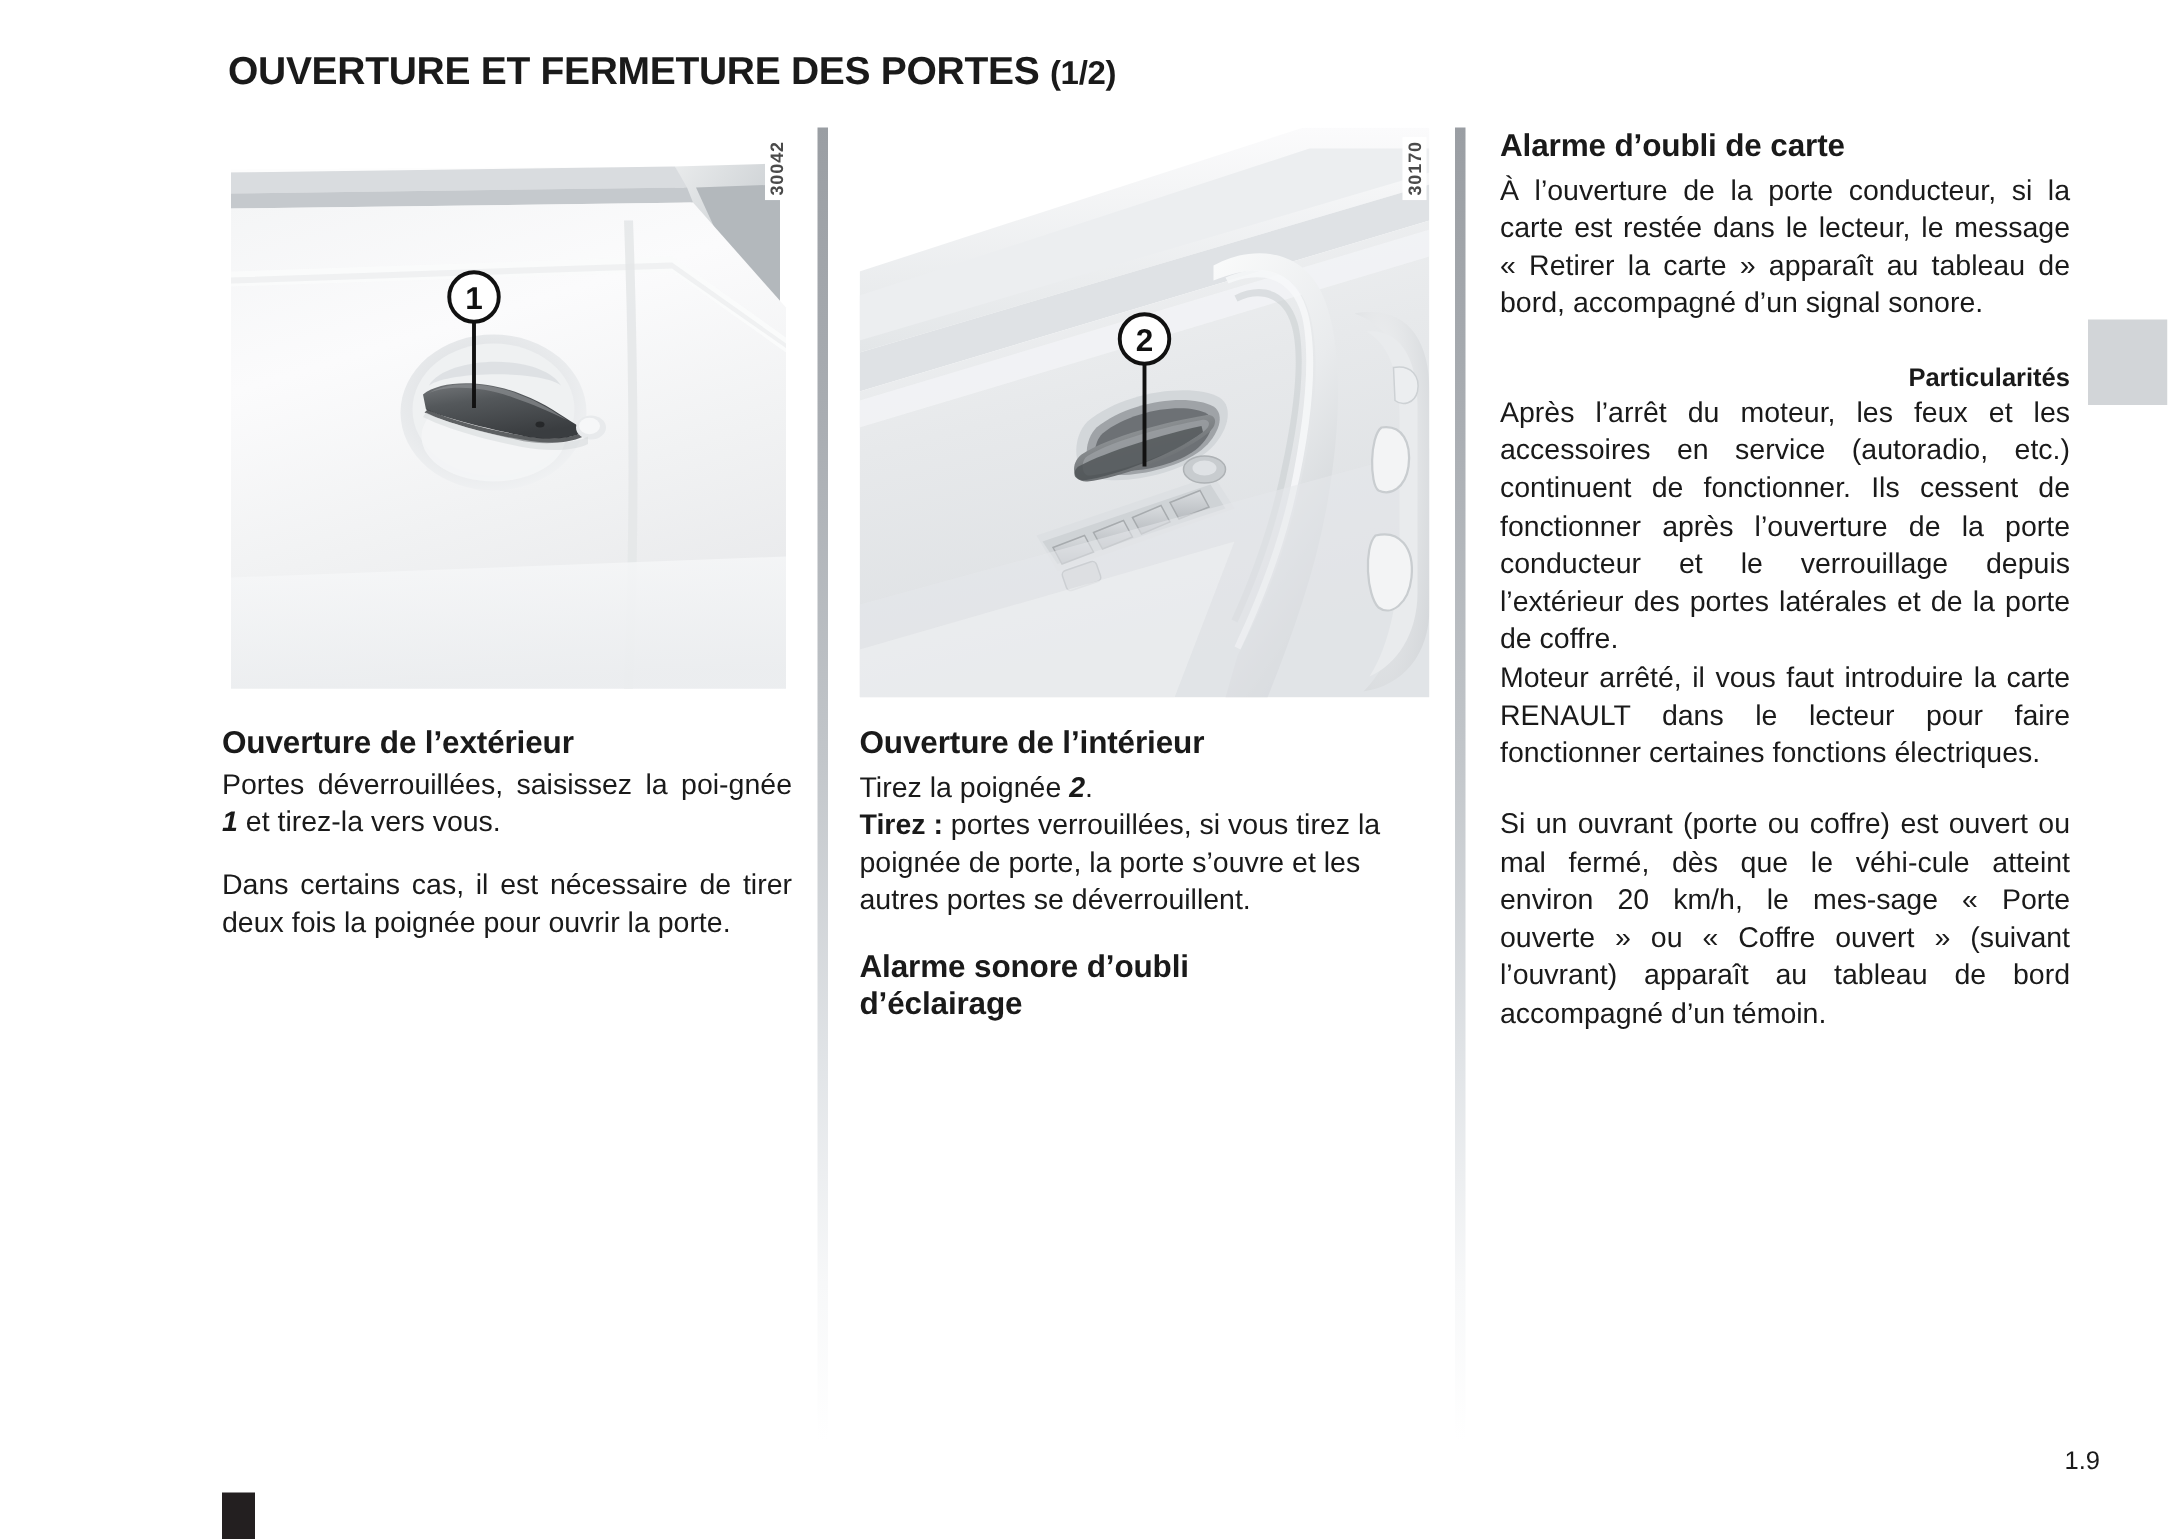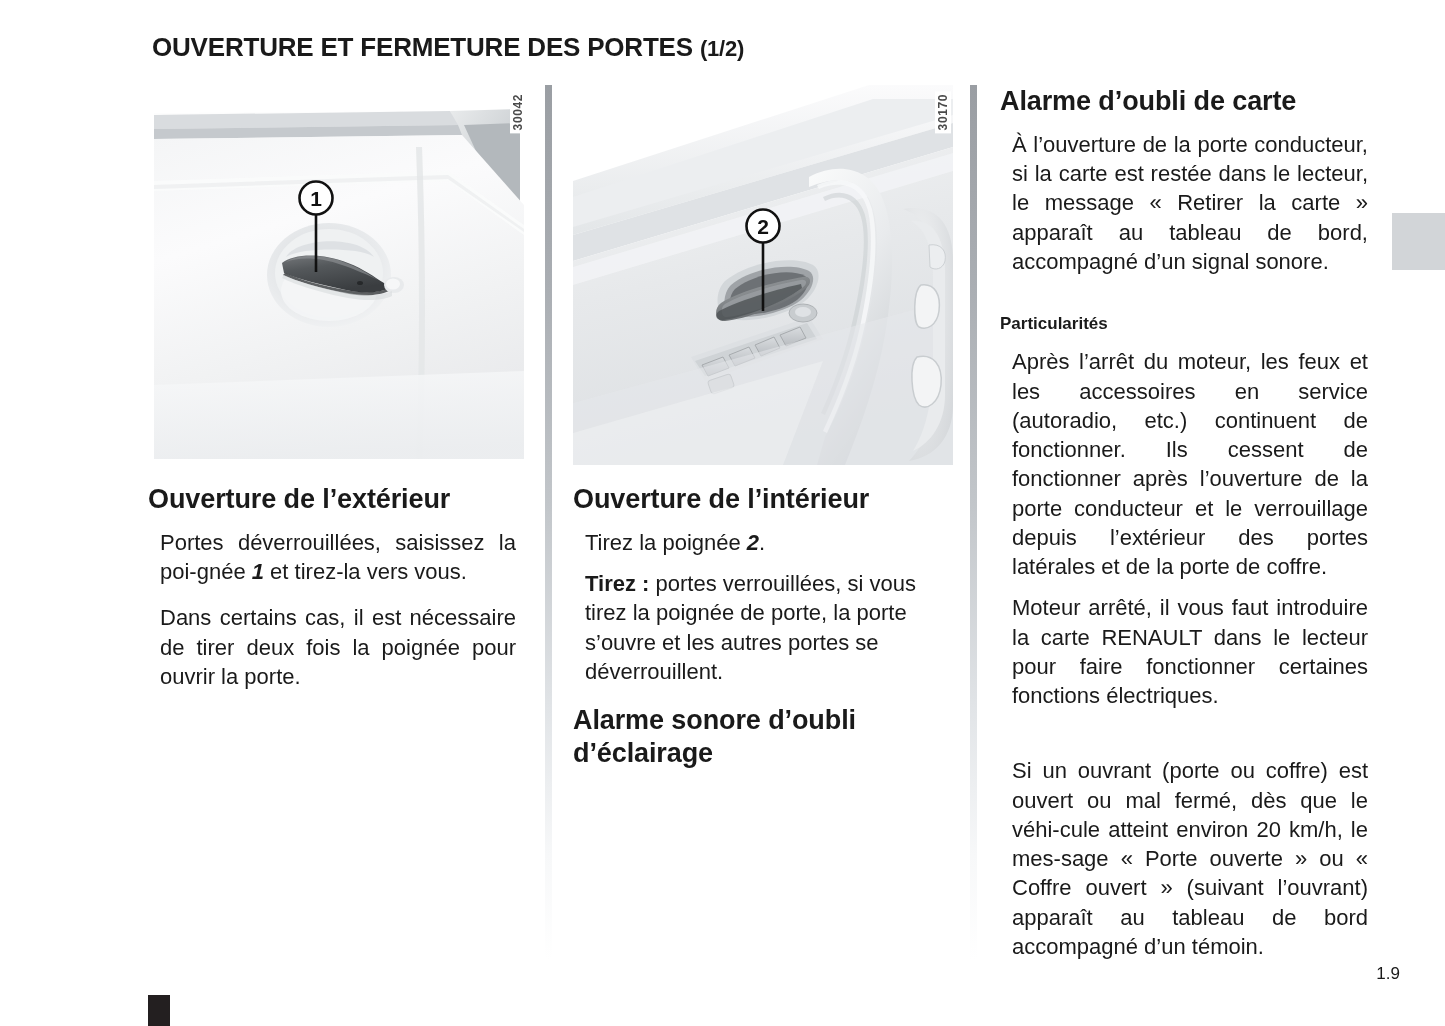--- a/index.html
+++ b/index.html
@@ -77,36 +77,37 @@
     transform: rotate(180deg);
     z-index: 9;
     background: #ffffff;
     padding: 3px 1px;
   }
   .fig-svg { position: absolute; left: 0; top: 0; }
 
   
   .txt-block { margin-top: 18px; }
   h2.section-head {
-    font-size: 27px;
+    font-size: 21px;
     font-weight: bold;
     margin: 0 0 4px 0;
     line-height: 1.22;
     letter-spacing: -0.1px;
   }
   h3.sub-head {
     font-size: 17px;
     font-weight: bold;
     margin: 0;
     line-height: 1.3;
+    text-align: right;
   }
   p.body {
-    font-size: 22px;
+    font-size: 19px;
     line-height: 1.33;
-    margin: 12px;
+    margin: 0;
     text-align: justify;
     text-justify: inter-word;
   }
   p.body.noj { text-align: left; }
   p.gap { margin-top: 17px; }
   .bold { font-weight: bold; }
   .bolditalic { font-weight: bold; font-style: italic; }
 
   
   #col-1 h2.section-head { margin-bottom: 2px; }

